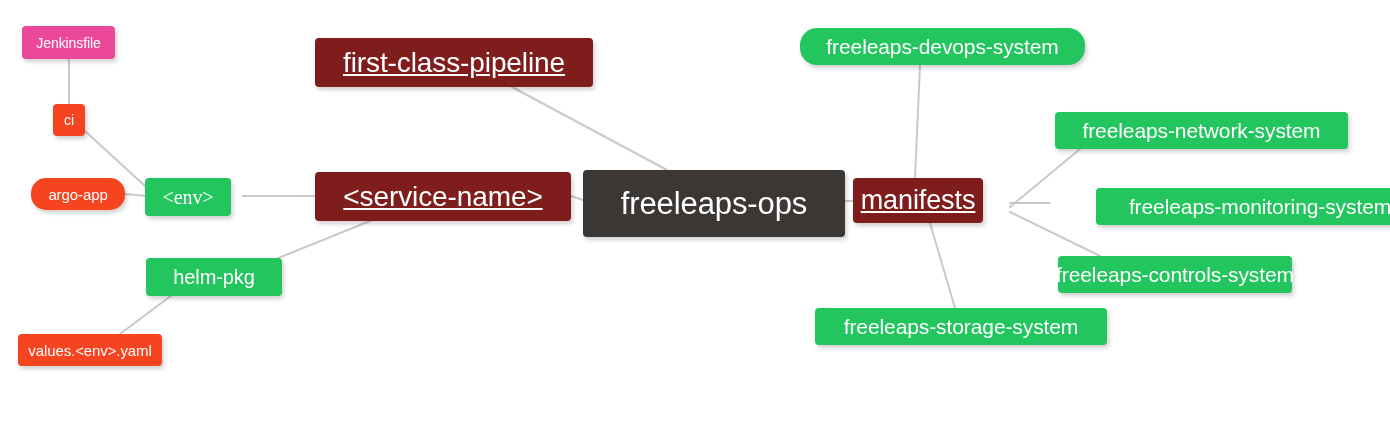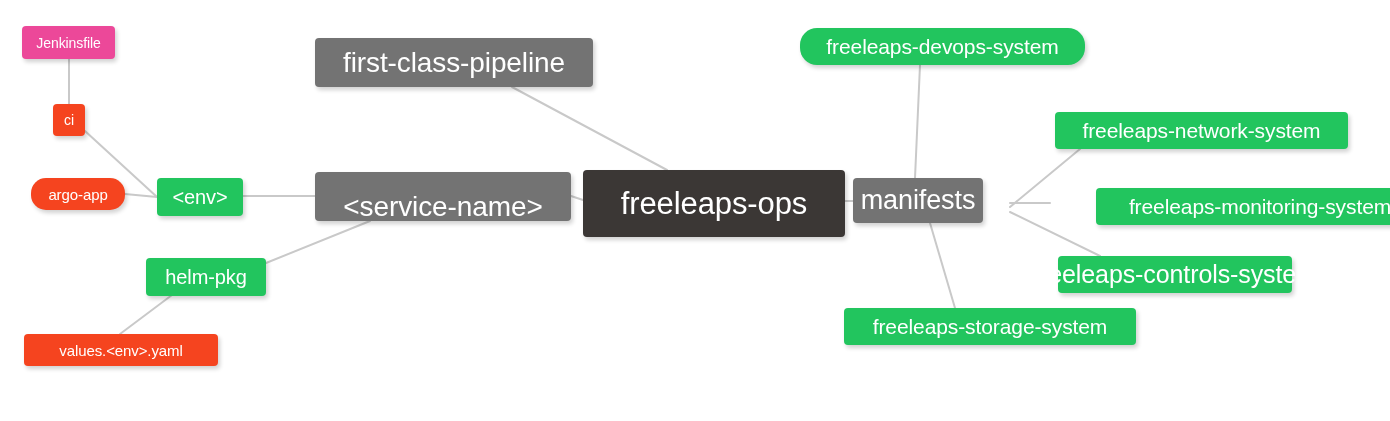--- a/index.html
+++ b/index.html
@@ -37,21 +37,21 @@
     border-radius: 4px;
     box-shadow: 2px 3px 4px rgba(0, 0, 0, 0.18);
     letter-spacing: -0.1px;
     line-height: 1;
     padding: 0 10px;
   }
   .node-label {
     display: block;
   }
   .c-root   { background: #3b3735; align-items: center; }
-  .c-blue   { background: #737373; }
+  .c-blue   { background: #7f1d1d; text-decoration: underline; }
   .c-green  { background: #22c55e; }
   .c-orange { background: #ec4899; }
   .c-red    { background: #f5441f; }
 </style>
 </head>
 <body>
 
 <div id="canvas">
   <svg id="edges" viewBox="0 0 1390 421" xmlns="http://www.w3.org/2000/svg">
       <line x1="69" y1="59" x2="69" y2="104" stroke="#c9c9c9" stroke-width="2" stroke-linecap="round"></line>
@@ -72,50 +72,50 @@
   <div id="node-layer">
       <div class="node c-orange" style="left: 22px; top: 26px; width: 93px; height: 33px; font-size: 14px;">
         <span class="node-label">Jenkinsfile</span>
       </div>
       <div class="node c-red" style="left: 53px; top: 104px; width: 32px; height: 32px; font-size: 14px; justify-content: center;">
         <span class="node-label">ci</span>
       </div>
       <div class="node c-red" style="left: 31px; top: 178px; width: 94px; height: 32px; font-size: 15px; border-radius: 15px;">
         <span class="node-label">argo-app</span>
       </div>
-      <div class="node c-green" style="left: 157px; top: 178px; width: 86px; height: 38px; font-size: 20px;">
+      <div class="node c-green" style="left: 145px; top: 178px; width: 86px; height: 38px; font-size: 20px; font-family: Liberation Serif, serif;">
         <span class="node-label">&lt;env&gt;</span>
       </div>
-      <div class="node c-green" style="left: 146px; top: 258px; width: 120px; height: 38px; font-size: 20px;">
+      <div class="node c-green" style="left: 146px; top: 258px; width: 136px; height: 38px; font-size: 20px;">
         <span class="node-label">helm-pkg</span>
       </div>
-      <div class="node c-red" style="left: 24px; top: 334px; width: 194px; height: 32px; font-size: 15px;">
+      <div class="node c-red" style="left: 18px; top: 334px; width: 144px; height: 32px; font-size: 15px;">
         <span class="node-label">values.&lt;env&gt;.yaml</span>
       </div>
       <div class="node c-blue" style="left: 315px; top: 38px; width: 278px; height: 49px; font-size: 28px;">
         <span class="node-label">first-class-pipeline</span>
       </div>
-      <div class="node c-blue" style="left: 315px; top: 172px; width: 256px; height: 49px; font-size: 28px; align-items: flex-end;">
+      <div class="node c-blue" style="left: 315px; top: 172px; width: 256px; height: 49px; font-size: 28px;">
         <span class="node-label">&lt;service-name&gt;</span>
       </div>
       <div class="node c-root" style="left: 583px; top: 170px; width: 262px; height: 67px; font-size: 31px;">
         <span class="node-label">freeleaps-ops</span>
       </div>
       <div class="node c-blue" style="left: 853px; top: 178px; width: 130px; height: 45px; font-size: 27px;">
         <span class="node-label">manifests</span>
       </div>
       <div class="node c-green" style="left: 800px; top: 28px; width: 285px; height: 37px; font-size: 21px; border-radius: 17px;">
         <span class="node-label">freeleaps-devops-system</span>
       </div>
       <div class="node c-green" style="left: 1055px; top: 112px; width: 293px; height: 37px; font-size: 21px;">
         <span class="node-label">freeleaps-network-system</span>
       </div>
       <div class="node c-green" style="left: 1096px; top: 188px; width: 328px; height: 37px; font-size: 21px;">
         <span class="node-label">freeleaps-monitoring-system</span>
       </div>
-      <div class="node c-green" style="left: 1058px; top: 256px; width: 234px; height: 37px; font-size: 25px; text-align: center;">
+      <div class="node c-green" style="left: 1058px; top: 256px; width: 234px; height: 37px; font-size: 21px; text-align: center;">
         <span class="node-label">freeleaps-controls-system</span>
       </div>
-      <div class="node c-green" style="left: 815px; top: 308px; width: 292px; height: 37px; font-size: 21px; margin-left: 29px;">
+      <div class="node c-green" style="left: 815px; top: 308px; width: 292px; height: 37px; font-size: 21px;">
         <span class="node-label">freeleaps-storage-system</span>
       </div>
     </div>
 </div>
 
 </body></html>

